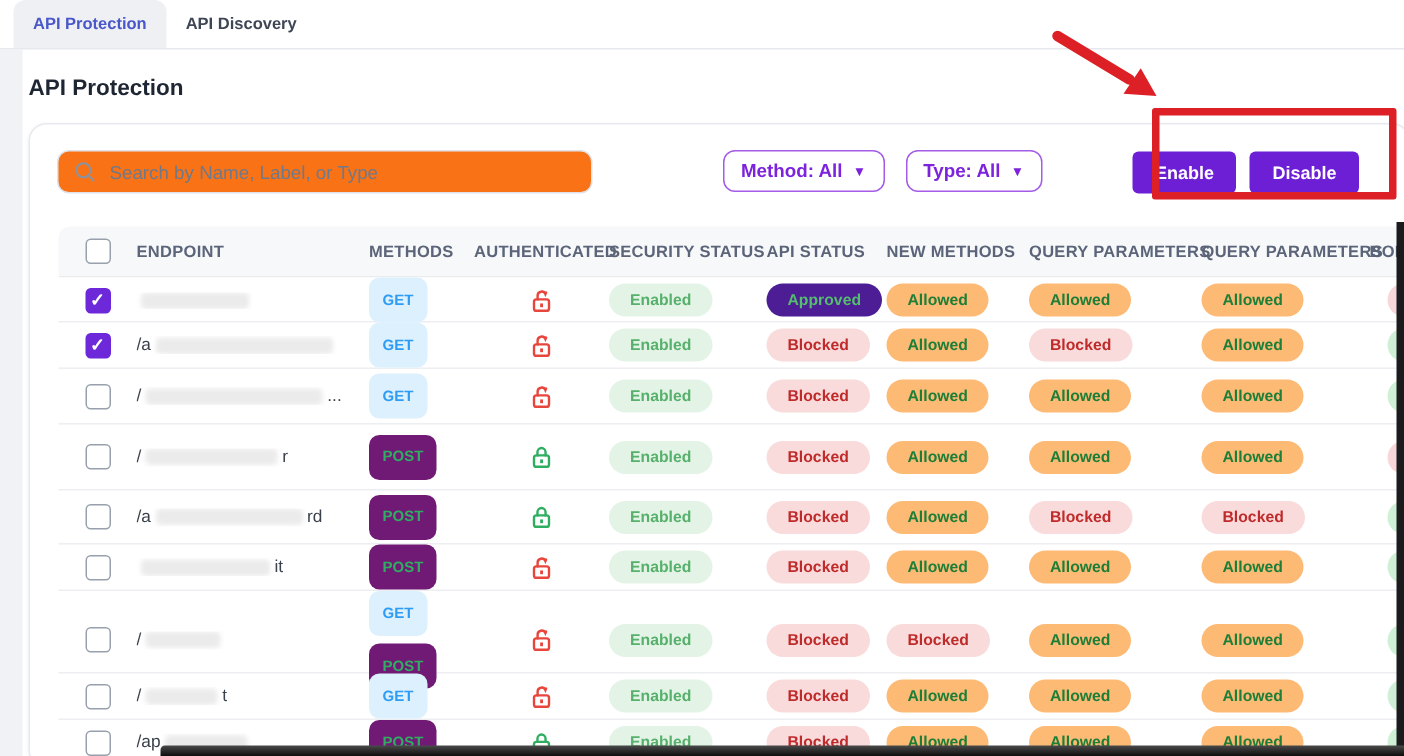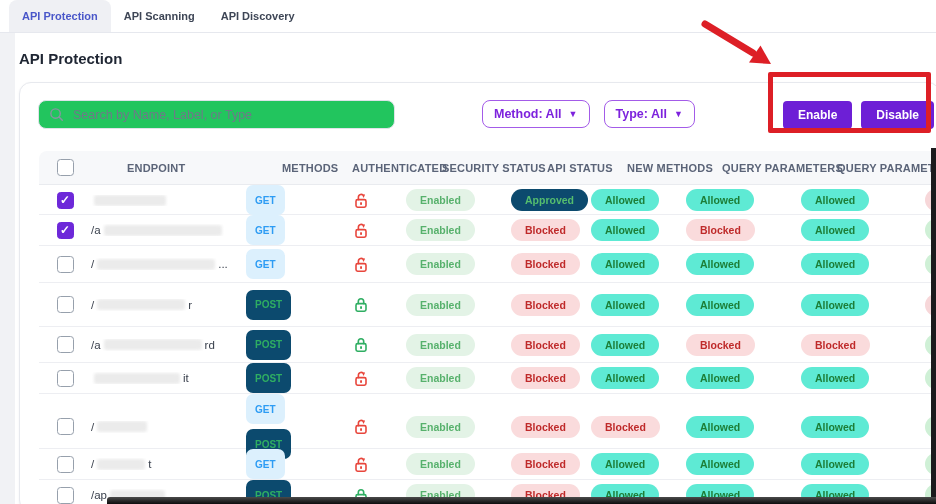--- a/index.html
+++ b/index.html
@@ -17,61 +17,61 @@
 
   .page-title { position: absolute; left: 19px; top: 50px; font-size: 15px; font-weight: 700; color: #1f2633; }
 
   
   .card { position: absolute; left: 19px; top: 82px; width: 921px; height: 430px; background: #fff;
           border: 1px solid #e7e9ee; border-radius: 12px; box-shadow: 0 1px 3px rgba(30,40,60,.05);
           overflow: hidden; }
 
   
   .search { position: absolute; left: 18px; top: 17px; width: 357px; height: 29px; border: 1px solid #dfe3e9;
-            border-radius: 8px; display: flex; align-items: center; padding: 0 10px; gap: 9px; background: #22c55e; }
+            border-radius: 8px; display: flex; align-items: center; padding: 0 10px; gap: 9px; background: #f97316; }
   .search input { border: none; outline: none; flex: 1; font-size: 12.5px; font-family: "Liberation Sans", sans-serif;
                   color: #333; background: transparent; }
   .search input::placeholder { color: #6f7989; }
   .filters { position: absolute; left: 462px; top: 17px; display: flex; gap: 14px; }
   .fpill { height: 28px; border: 1.5px solid #a35be8; border-radius: 8px; color: #7d22dd; font-size: 12.5px;
            font-weight: 700; display: flex; align-items: center; padding: 0 11px; gap: 7px; background: #fff; cursor: pointer; }
   .fpill .caret { font-size: 9px; line-height: 1; }
-  .actions { position: absolute; left: 763px; top: 18px; display: flex; gap: 9px; }
+  .actions { position: absolute; left: 735px; top: 18px; display: flex; gap: 9px; }
   .btn { height: 28px; background: #6d1fd6; color: #fff; border: none; border-radius: 4px; font-size: 12px;
          font-weight: 600; font-family: "Liberation Sans", sans-serif; padding: 0 15px; cursor: pointer; }
 
   
   .table { position: absolute; left: 19px; top: 68px; width: 924px; }
   .trow { display: grid; grid-template-columns: 52px 155px 70px 90px 105px 80px 95px 115px 112px 50px;
           align-items: center; border-bottom: 1px solid #edeef2; }
   .thead { height: 34px; background: #f7f8fa; border-radius: 8px 8px 0 0; border-bottom: 1px solid #e9ebef; }
-  .th { font-size: 11px; font-weight: 600; color: #5b6478; letter-spacing: .2px; white-space: nowrap; margin-left: 36px; }
+  .th { font-size: 11px; font-weight: 600; color: #5b6478; letter-spacing: .2px; white-space: nowrap; }
   .cell { display: flex; align-items: center; }
   .c-check { justify-content: center; }
   .c-auth { justify-content: center; }
   .c-methods { flex-direction: column; align-items: flex-start; gap: 5px; }
 
   .cb { width: 17px; height: 17px; border: 1.5px solid #97a0ac; border-radius: 3.5px; background: #fff;
         display: inline-flex; align-items: center; justify-content: center; cursor: pointer; }
   .cb.checked { background: #6d28d9; border-color: #6d28d9; }
   .cb.checked::after { content: "\2713"; color: #fff; font-size: 12px; font-weight: 700; line-height: 1; }
 
   .ep { font-size: 11.5px; color: #3a414d; gap: 3px; white-space: nowrap; overflow: hidden; }
   .redact { display: inline-block; height: 11px; background: #ebebeb; border-radius: 3px; filter: blur(1.6px); }
 
   .mpill { height: 20px; padding: 15px 9px; border-radius: 7px; font-size: 10px; font-weight: 700;
            display: inline-flex; align-items: center; }
   .mpill.get  { background: #dcf0fd; color: #2d9cf4; }
-  .mpill.post { background: #0c4a6e; color: #2fae62; }
+  .mpill.post { background: #701a75; color: #2fae62; }
 
   .spill { height: 22px; padding: 0 14px; border-radius: 12px; font-size: 10.5px; font-weight: 700;
            display: inline-flex; align-items: center; white-space: nowrap; }
   .spill.enabled  { background: #e3f3e6; color: #57b16c; font-weight: 600; }
-  .spill.approved { background: #0c4a6e; color: #55bd6e; }
-  .spill.allowed  { background: #5eead4; color: #1d7e37; }
+  .spill.approved { background: #4c1d95; color: #55bd6e; }
+  .spill.allowed  { background: #fdba74; color: #1d7e37; }
   .spill.blocked  { background: #fadbdc; color: #bf2a2a; }
 
   .edge-pill { width: 28px; height: 22px; border-radius: 11px; margin-left: 12px; }
   .edge-pill.red   { background: #f7d7d9; }
   .edge-pill.green { background: #cff0d6; }
 
   .lock { display: block; }
 
   
   .anno-rect { position: absolute; left: 768px; top: 72px; width: 163px; height: 61px;
@@ -81,21 +81,20 @@
   
   .edge-right  { position: absolute; left: 931px; top: 148px; width: 5px; height: 356px; background: #1b1b1d; z-index: 50; }
   .edge-bottom { position: absolute; left: 107px; top: 497px; width: 829px; height: 7px; z-index: 50;
                  background: linear-gradient(to bottom, #4a4a4a, #0d0d0d); border-radius: 3px 0 0 0; }
 </style>
 </head>
 <body>
 
 <div class="tabbar">
     <div class="tab active">API Protection</div>
-    <div class="tab">API Scanning</div>
     <div class="tab">API Discovery</div>
   </div>
 
 <div class="gutter"></div>
 
 <div class="page-title">API Protection</div>
 
 <div class="card">
 
   <div class="search">

